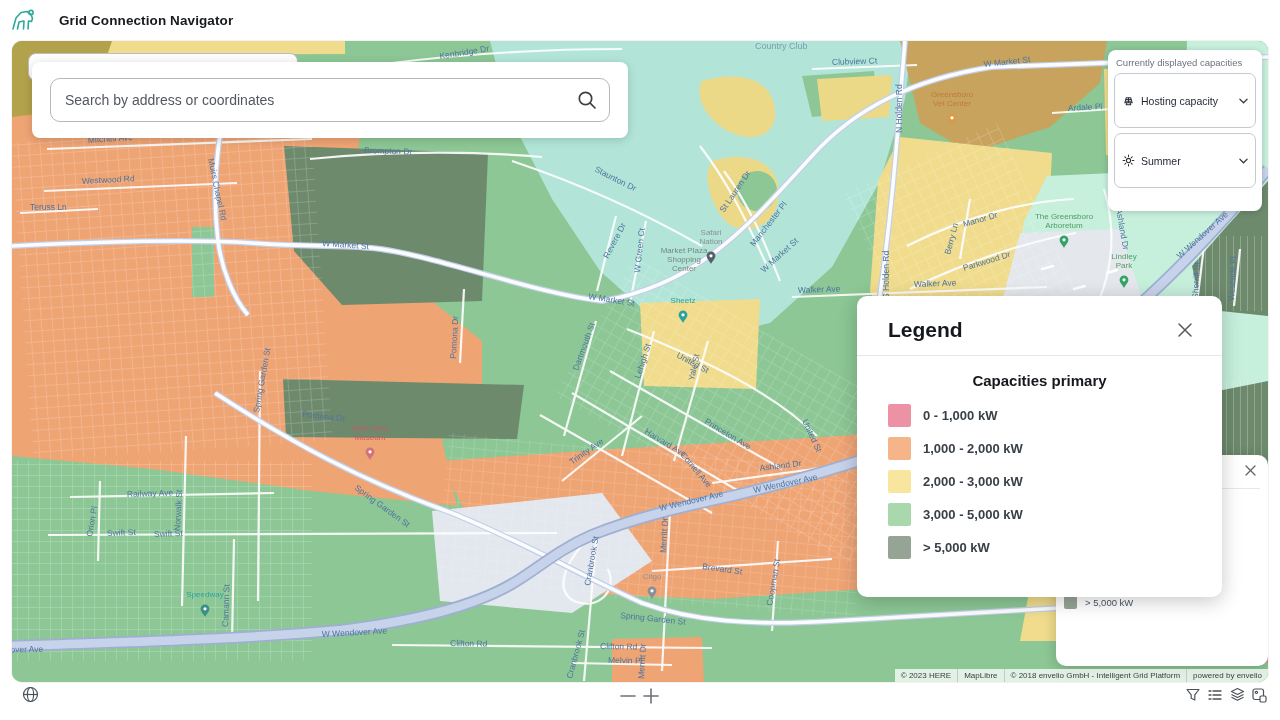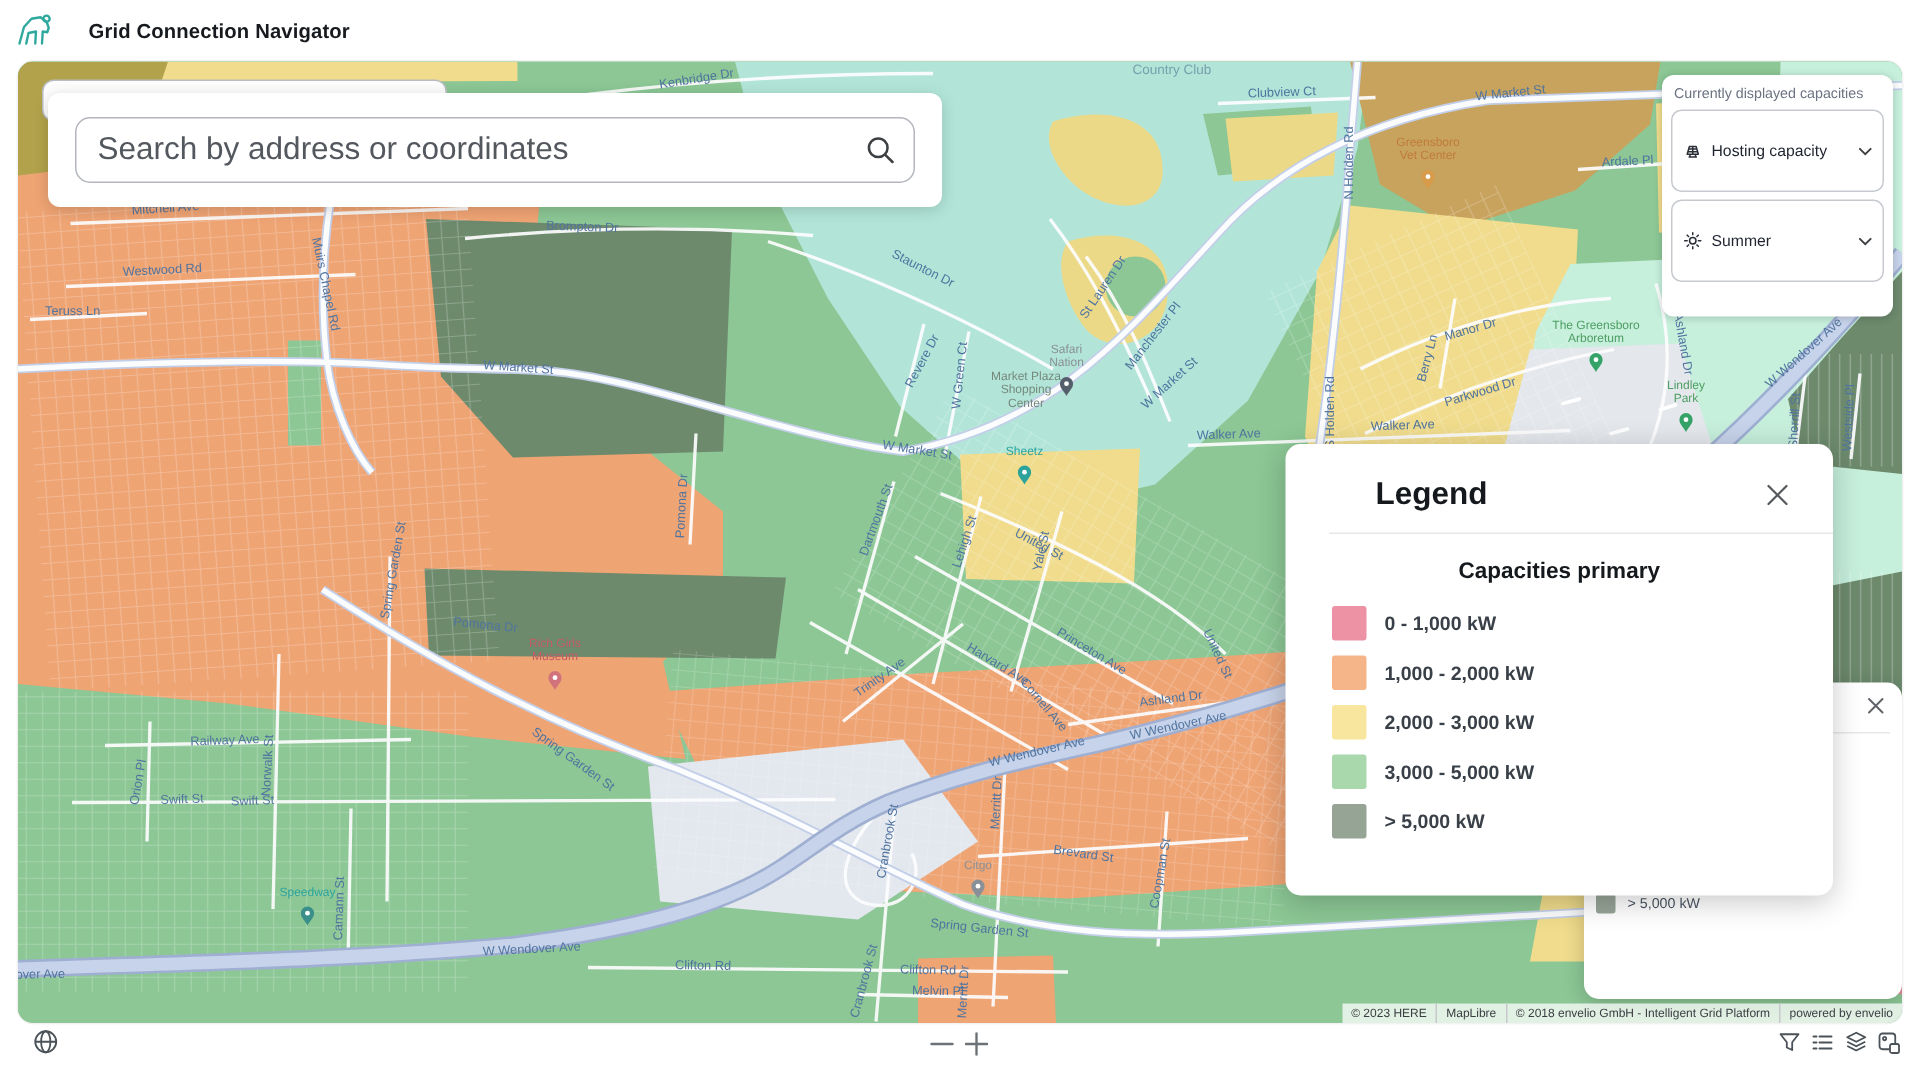--- a/index.html
+++ b/index.html
@@ -14,36 +14,36 @@
   #map{position:absolute;left:12px;top:41px;width:1256px;height:641px;border-radius:10px;overflow:hidden;background:#8cc795;box-shadow:0 0 0 1px rgba(0,0,0,.05);cursor:grab;}
   #mapsvg{position:absolute;left:0;top:0;}
   #mapsvg text{font-family:"Liberation Sans",sans-serif;}
 
   
   #ghost-panel{position:absolute;left:16px;top:12px;width:268px;height:26px;background:#fdfdfd;border:1px solid #b9bcc0;border-radius:8px;z-index:3;}
 
   
   #search-card{position:absolute;left:20px;top:21px;width:596px;height:76px;background:#fff;border-radius:8px;box-shadow:0 2px 10px rgba(0,0,0,.16);z-index:4;}
   #search-wrap{position:absolute;left:18px;top:16px;right:18px;height:44px;}
-  #search-input{width:100%;height:44px;box-sizing:border-box;border:1.5px solid #b3b7bd;border-radius:10px;padding:0 44px 0 14px;font-size:21px;color:#1d4ed8;font-family:"Liberation Sans",sans-serif;outline:none;background:#fff;}
+  #search-input{width:100%;height:44px;box-sizing:border-box;border:1.5px solid #b3b7bd;border-radius:10px;padding:0 44px 0 14px;font-size:14px;color:#1d4ed8;font-family:"Liberation Sans",sans-serif;outline:none;background:#fff;}
   #search-input::placeholder{color:#53575e;opacity:1;}
   #search-icon{position:absolute;right:12px;top:11px;width:22px;height:22px;}
 
   
   #capacity-panel{position:absolute;left:1096px;top:9px;width:154px;background:#fff;border-radius:8px;box-shadow:0 1px 6px rgba(0,0,0,.18);padding:7px 6px 7px;box-sizing:border-box;z-index:4;}
   #capacity-label{font-size:9.5px;color:#6b7280;margin:0 2px 5px;}
   .dropdown{display:flex;align-items:center;gap:6px;height:21px;border:1px solid #c6cacf;border-radius:7px;background:#fff;padding:16px 7px;margin-bottom:5px;cursor:pointer;}
   .dropdown:last-child{margin-bottom:16px;justify-content:flex-end;}
   .dropdown .dd-label{flex:1;font-size:10.5px;color:#1f2430;}
   .dd-icon{width:13px;height:13px;flex:0 0 auto;}
   .dd-chevron{width:9px;height:6px;flex:0 0 auto;}
 
   
   #legend{position:absolute;left:845px;top:255px;width:365px;height:301px;background:#fff;border-radius:10px;box-shadow:0 4px 20px rgba(0,0,0,.22);z-index:6;box-sizing:border-box;}
-  .lg-head{display:flex;align-items:center;justify-content:space-between;padding:22px 28px 13px 31px;border-bottom:1px solid #e6e7e9;margin-left:29px;}
+  .lg-head{display:flex;align-items:center;justify-content:space-between;padding:22px 28px 13px 31px;border-bottom:1px solid #e6e7e9;}
   .lg-title{font-size:21px;font-weight:700;color:#15181c;}
   .lg-close{width:18px;height:18px;cursor:pointer;}
   .lg-body{padding:16px 31px 0;text-align:center;}
   .lg-section{font-size:15px;font-weight:700;color:#15181c;margin-bottom:15px;}
   .lg-row{display:flex;align-items:center;gap:12px;margin-bottom:10px;height:23px;}
   .lg-swatch{width:23px;height:23px;border-radius:2px;flex:0 0 auto;}
   .lg-text{font-size:13px;color:#3a4048;font-weight:bold;}
 
   
   #legend-back{position:absolute;left:1044px;top:414px;width:212px;height:211px;background:#fff;border-radius:10px;box-shadow:0 3px 14px rgba(0,0,0,.2);z-index:5;}

